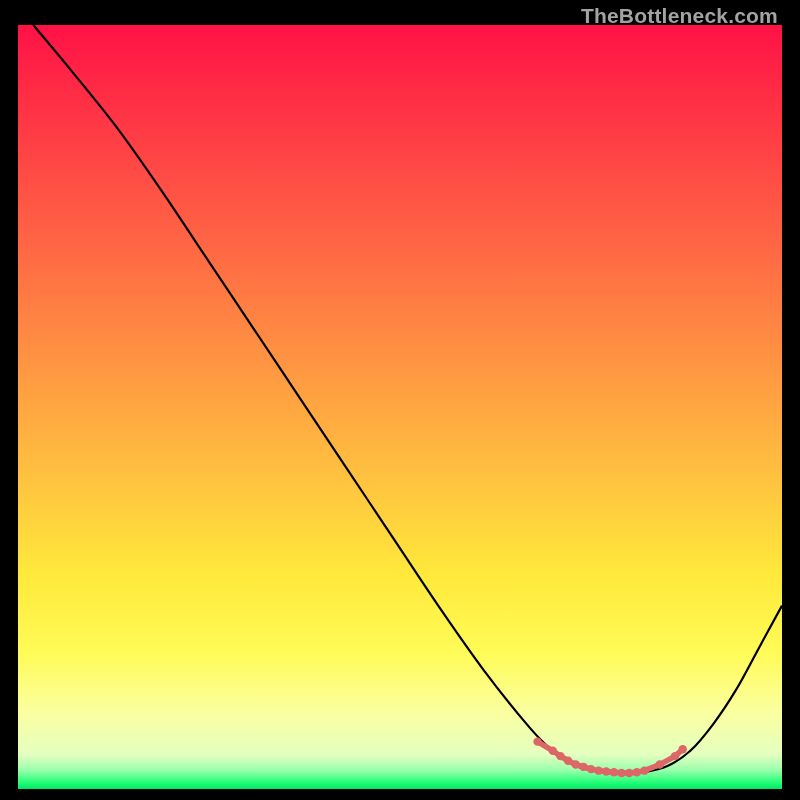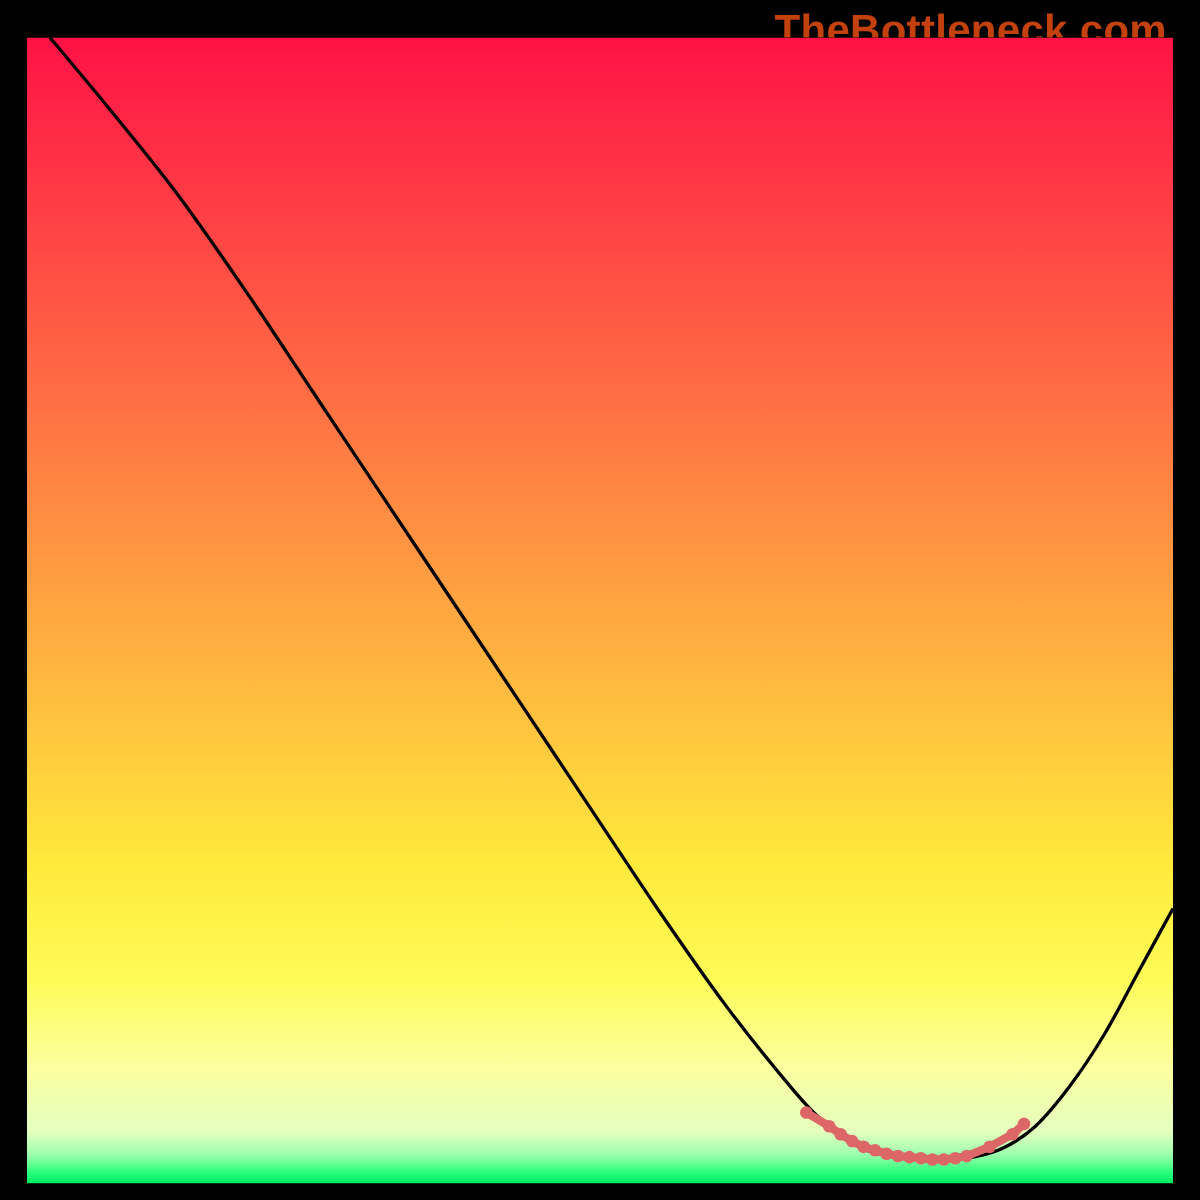--- a/index.html
+++ b/index.html
@@ -17,23 +17,23 @@
     left: 0;
     top: 0;
     width: 764px;
     height: 764px;
   }
   .watermark {
     position: absolute;
     top: 4px;
     right: 22px;
     font-family: Arial, Helvetica, sans-serif;
-    font-size: 28px;
+    font-size: 21px;
     font-weight: 600;
-    color: #c2410c;
+    color: #a3a3a3;
     letter-spacing: 0.2px;
   }
 </style>
 </head>
 <body>
 
 <div class="watermark">TheBottleneck.com</div>
 
 <div class="frame">
   <svg class="plot" viewBox="0 0 764 764">

